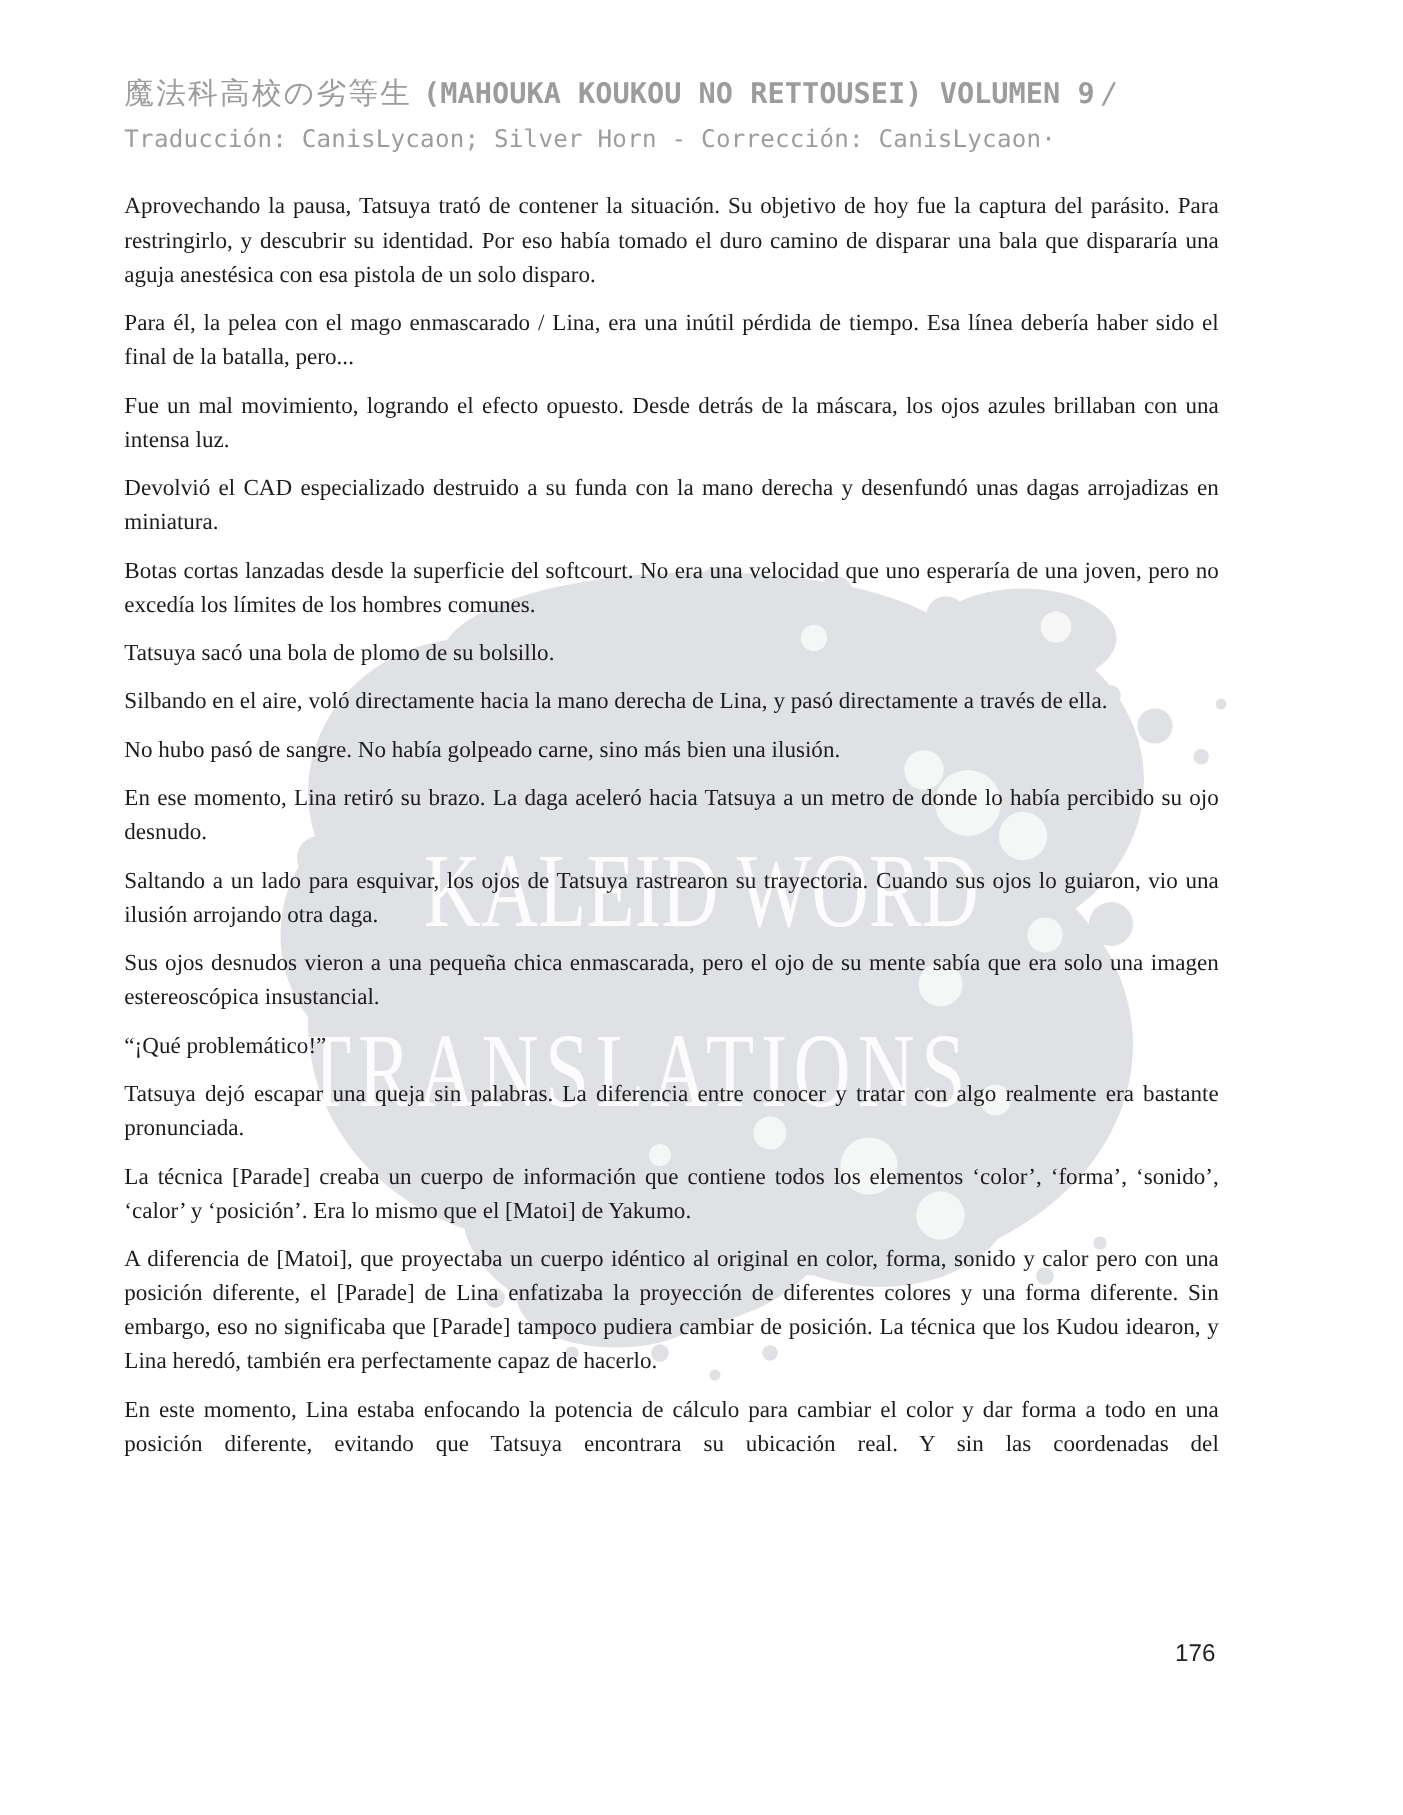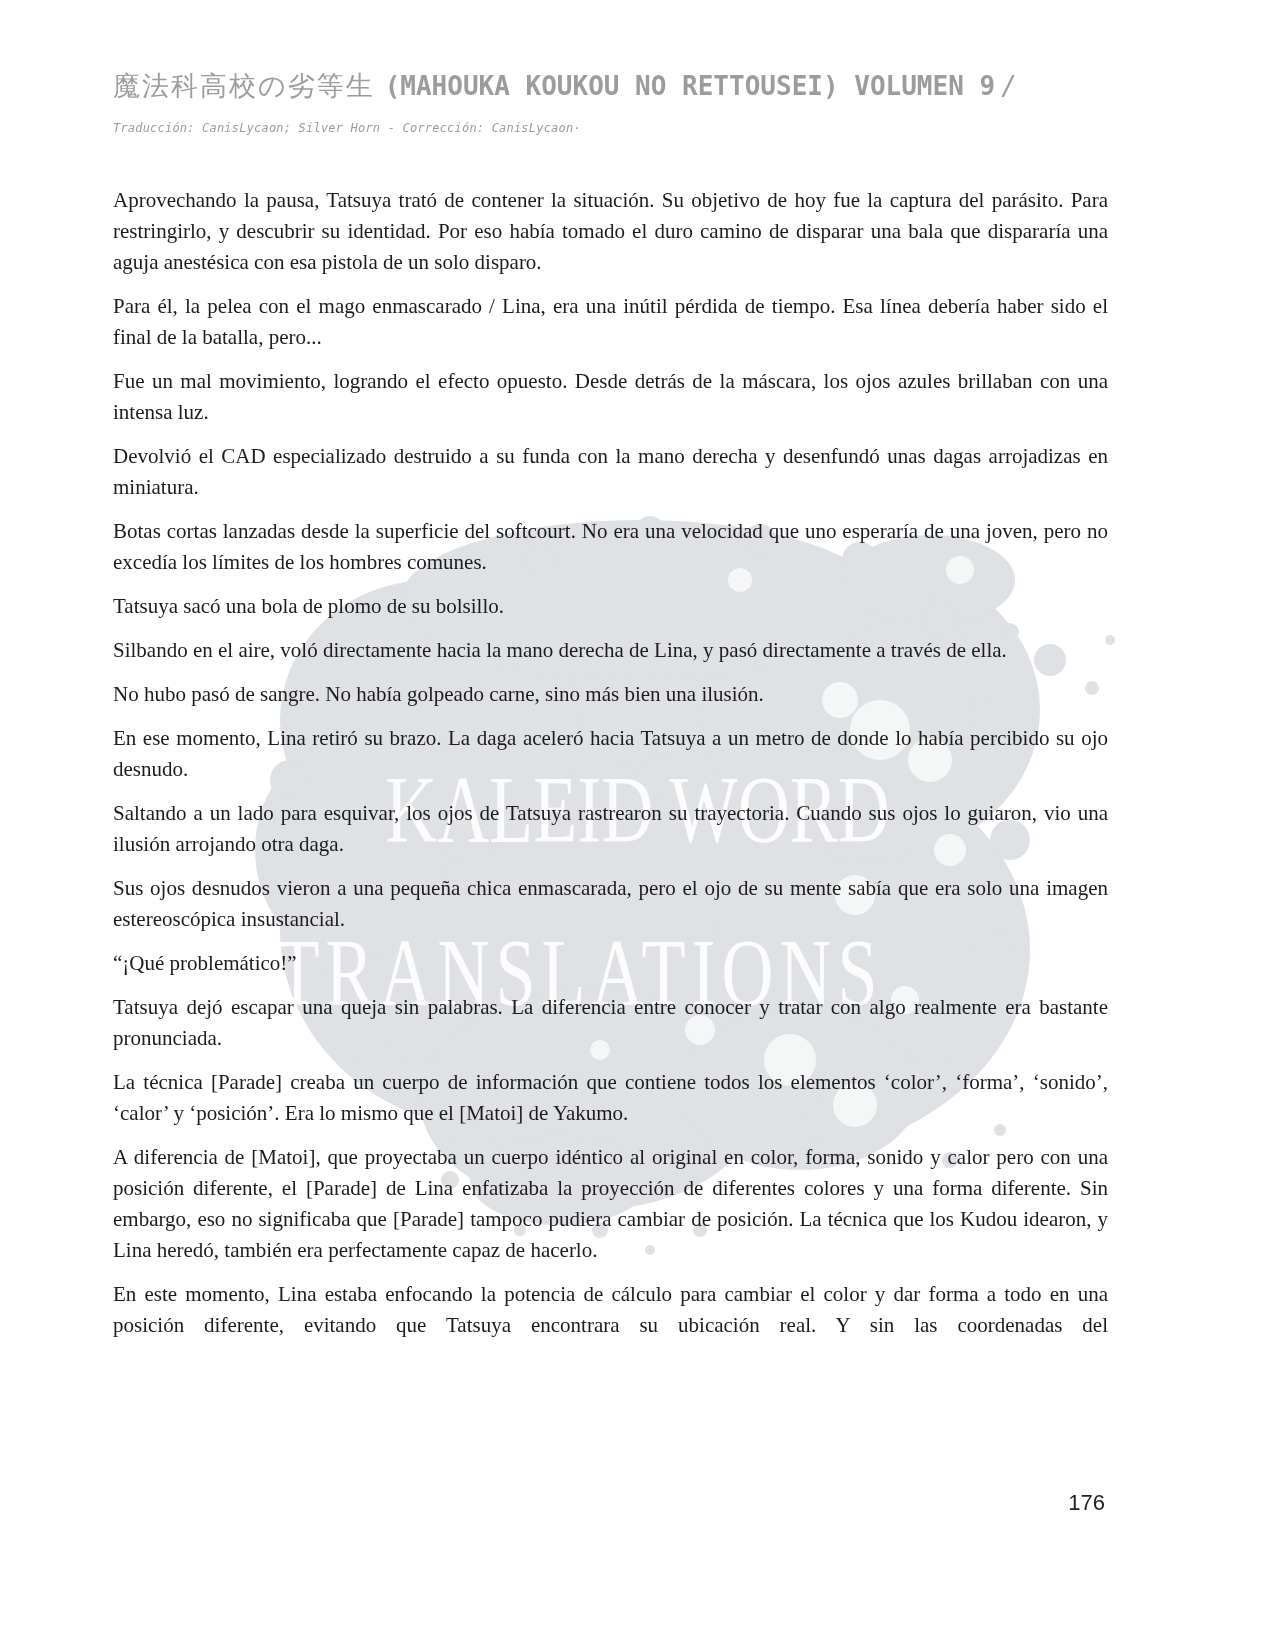--- a/index.html
+++ b/index.html
@@ -47,30 +47,28 @@
     font-size:26px;font-weight:bold;letter-spacing:0px;
     margin-left:6px;
   }
   .title-slash{
     font-family:"DejaVu Sans Mono", monospace;
     font-size:26px;font-style:italic;margin-left:2px;
   }
   .subtitle{
     margin-top:4px;
     font-family:"DejaVu Sans Mono", monospace;
-    font-style:italic;
-    font-size:12px;line-height:28px;letter-spacing:.2px;
+    font-size:22px;line-height:28px;letter-spacing:.2px;
   }
 
   
   .body{
     position:absolute;z-index:1;
     left:113px;top:172px;width:995px;
     color:var(--body-text,#1c1c1c);
-    margin-top:13px;
   }
   .body p{
     margin:0 0 13px 0;
     font-size:21px;line-height:31px;
     text-align:justify;
   }
   .body p.cont{text-align-last:justify;}
 
   
   .page-number{

